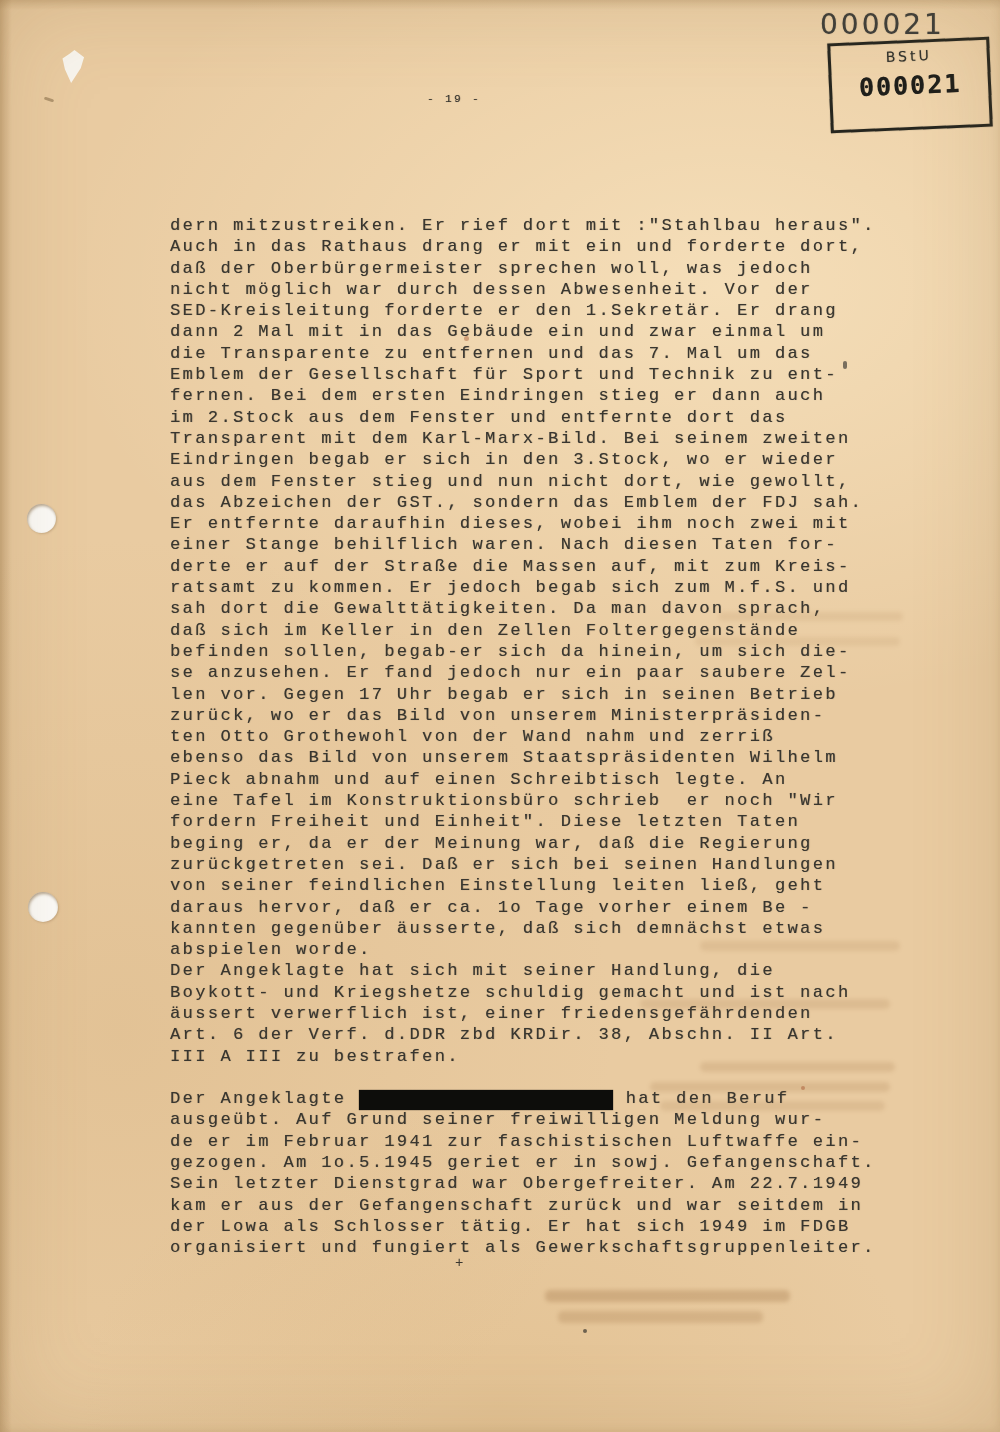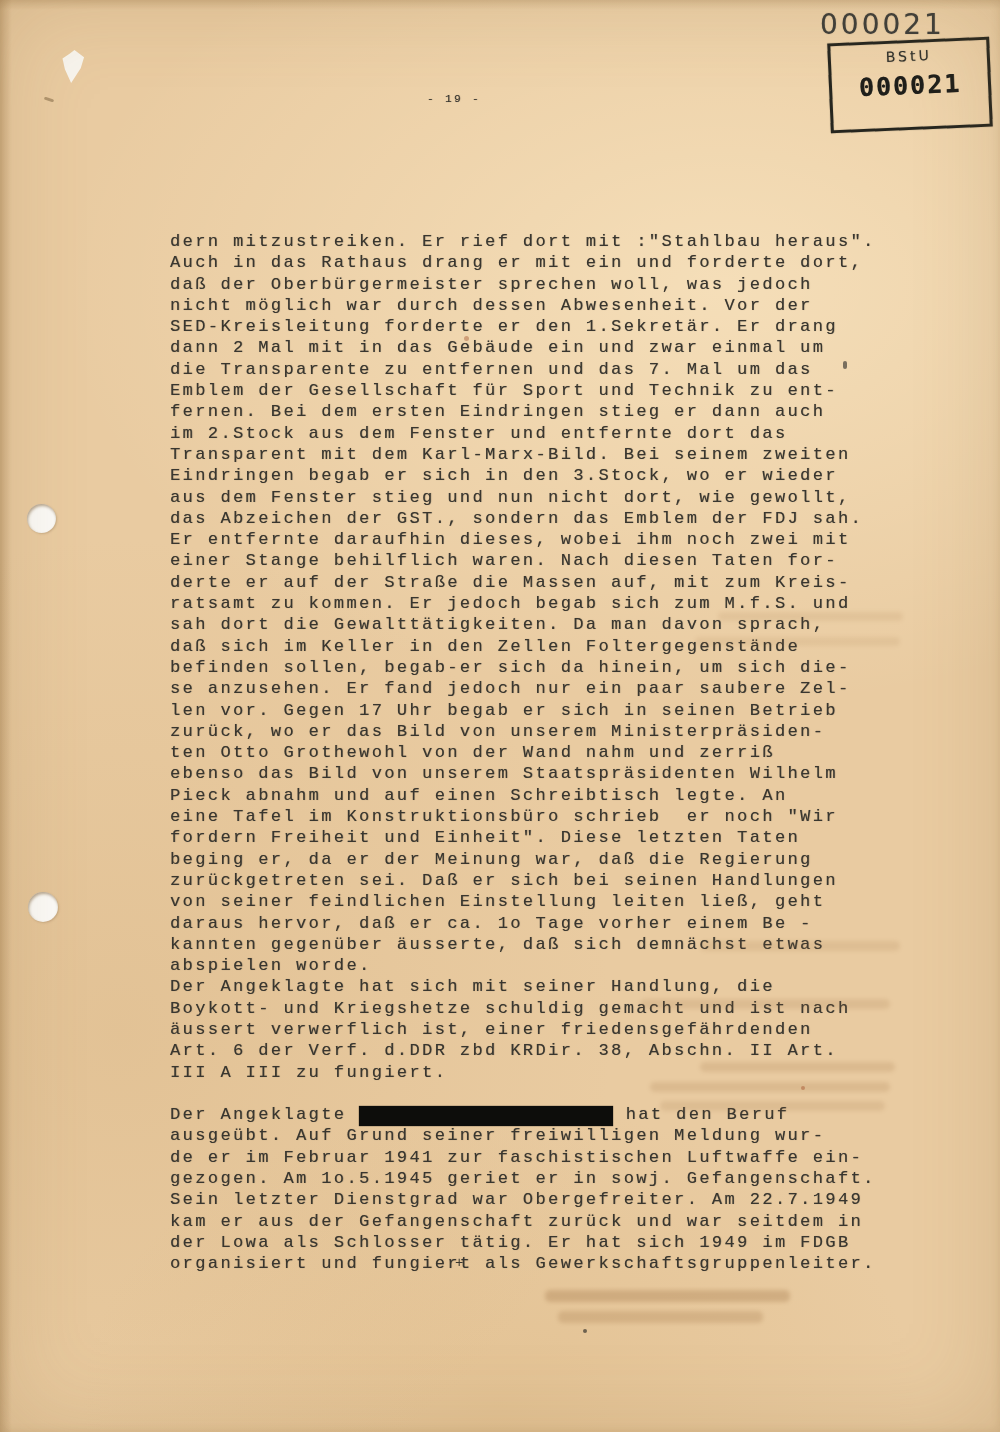--- a/index.html
+++ b/index.html
@@ -17,21 +17,21 @@
       linear-gradient(90deg, rgba(140,102,56,0.28) 0, rgba(140,102,56,0) 12px),
       linear-gradient(180deg, rgba(140,102,56,0.18) 0, rgba(140,102,56,0) 10px);
     font-family:"Liberation Mono","DejaVu Sans Mono",monospace;
   }
   .page::after{
     content:"";position:absolute;inset:0;pointer-events:none;
     box-shadow:inset 0 0 90px rgba(134,98,52,0.20), inset 0 0 10px rgba(134,98,52,0.18);
   }
   
   .text-block{
-    position:absolute;left:170px;top:231px;width:722px;
+    position:absolute;left:170px;top:215px;width:722px;
     color:#39362f;
     font-size:17px;line-height:21.3px;letter-spacing:2.4px;
     text-shadow:0.4px 0.4px 0.7px rgba(57,54,47,0.55);
   }
   .tline{white-space:pre;height:21.3px;}
   .para3{margin-top:21.3px;}
   .redaction{
     display:inline-block;width:254px;height:20px;
     background:#0d0d0b;vertical-align:text-bottom;
     position:relative;top:2px;
@@ -142,21 +142,21 @@
         <div class="tline">von seiner feindlichen Einstellung leiten ließ, geht</div>
         <div class="tline">daraus hervor, daß er ca. 1o Tage vorher einem Be -</div>
         <div class="tline">kannten gegenüber äusserte, daß sich demnächst etwas</div>
         <div class="tline">abspielen worde.</div>
       </div>
     <div>
         <div class="tline">Der Angeklagte hat sich mit seiner Handlung, die</div>
         <div class="tline">Boykott- und Kriegshetze schuldig gemacht und ist nach</div>
         <div class="tline">äussert verwerflich ist, einer friedensgefährdenden</div>
         <div class="tline">Art. 6 der Verf. d.DDR zbd KRDir. 38, Abschn. II Art.</div>
-        <div class="tline">III A III zu fungiert.</div>
+        <div class="tline">III A III zu bestrafen.</div>
       </div>
     <div class="para3">
       <div class="tline"><span>Der Angeklagte </span><span class="redaction"></span><span> hat den Beruf</span></div>
       <div>
           <div class="tline">ausgeübt. Auf Grund seiner freiwilligen Meldung wur-</div>
           <div class="tline">de er im Februar 1941 zur faschistischen Luftwaffe ein-</div>
           <div class="tline">gezogen. Am 1o.5.1945 geriet er in sowj. Gefangenschaft.</div>
           <div class="tline">Sein letzter Dienstgrad war Obergefreiter. Am 22.7.1949</div>
           <div class="tline">kam er aus der Gefangenschaft zurück und war seitdem in</div>
           <div class="tline">der Lowa als Schlosser tätig. Er hat sich 1949 im FDGB</div>

